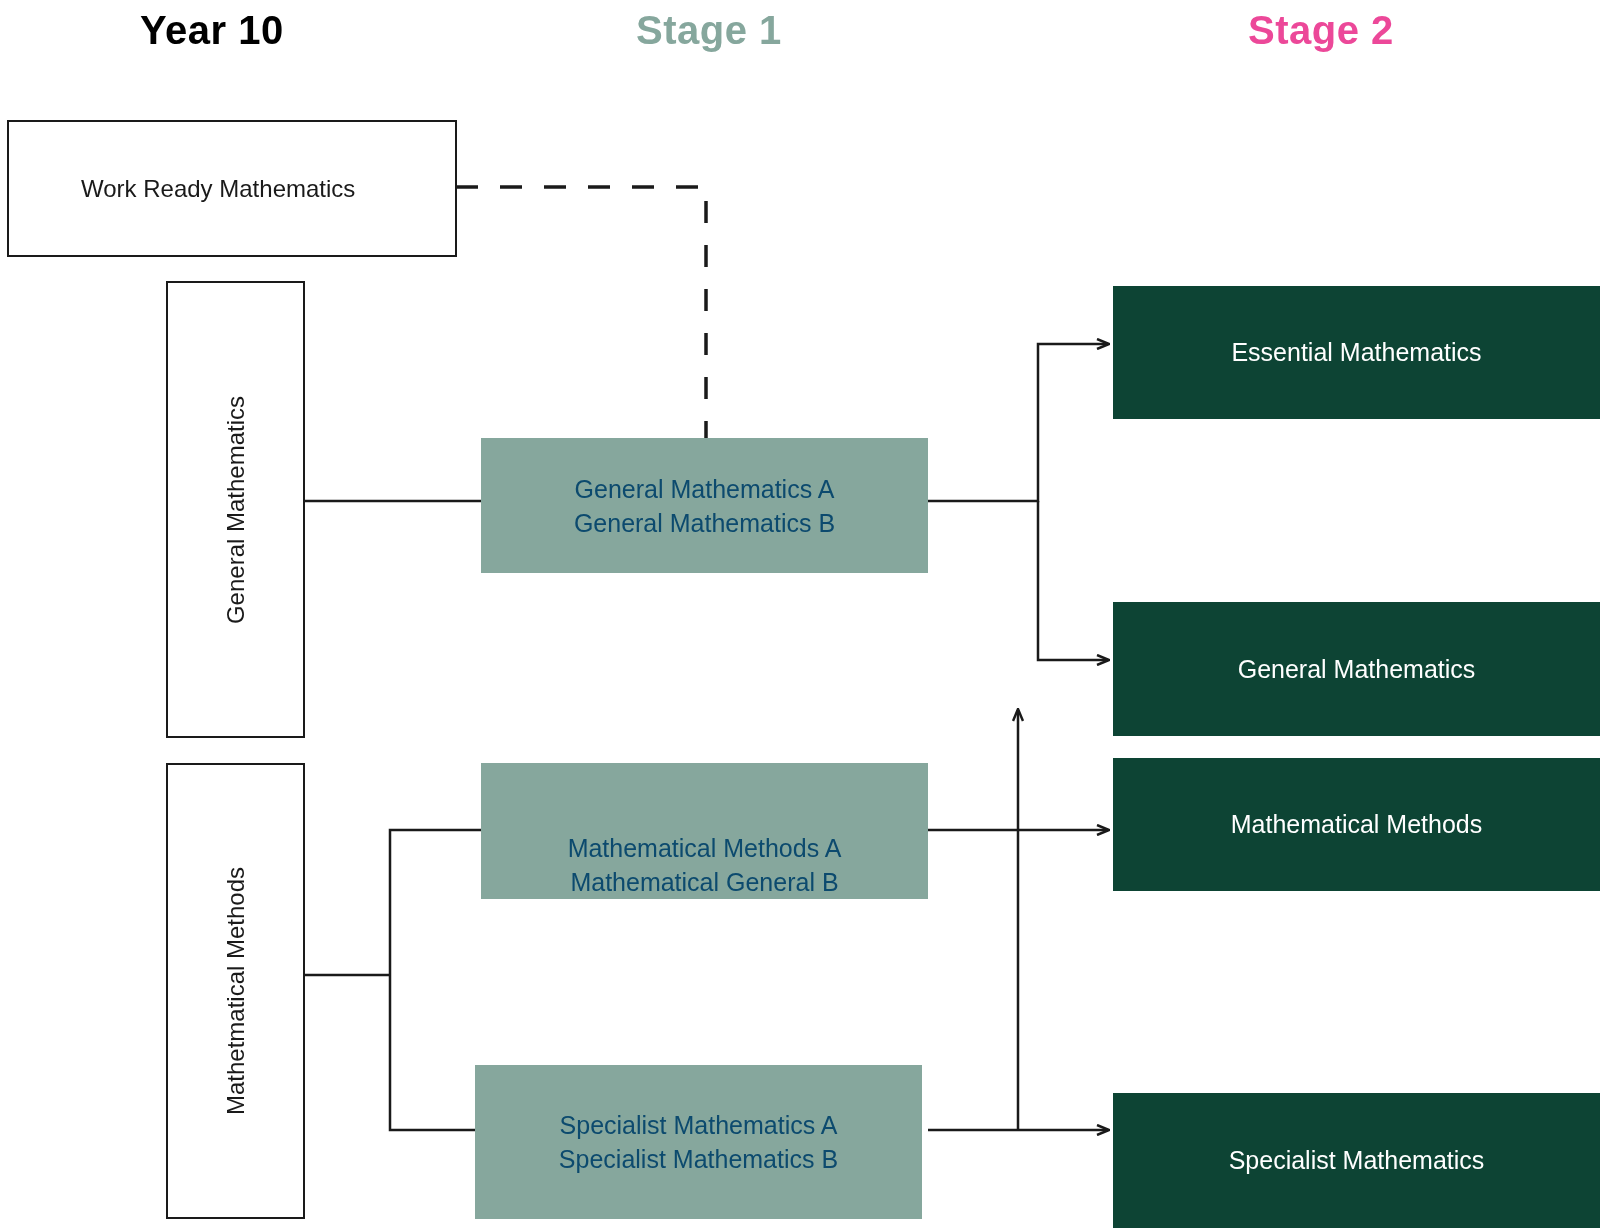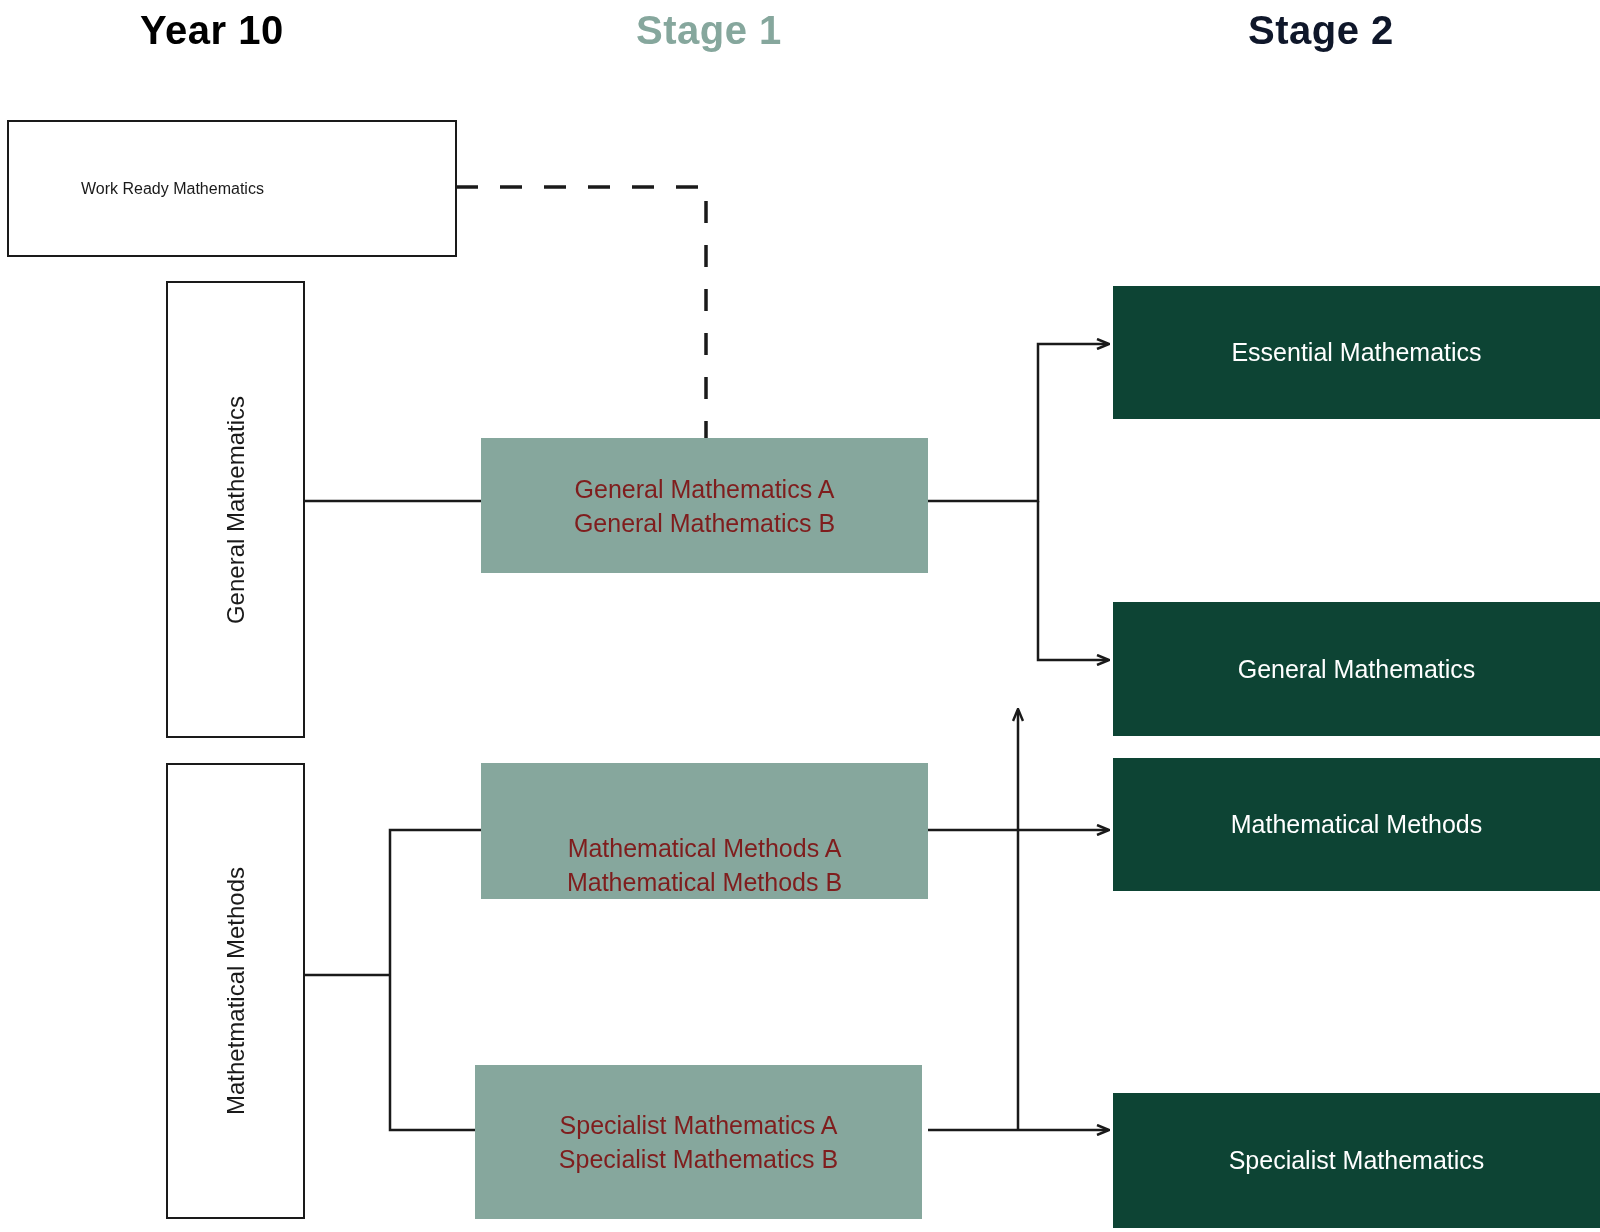--- a/index.html
+++ b/index.html
@@ -17,35 +17,35 @@
   }
   .col-header {
     position: absolute;
     font-weight: bold;
     font-size: 40px;
     letter-spacing: 0.5px;
     white-space: nowrap;
   }
   #hdr-year10 { left: 140px; top: 8px; color: #000000; text-align: right; }
   #hdr-stage1 { left: 615px; top: 8px; color: #86a79d; margin-left: 21px; }
-  #hdr-stage2 { left: 1248px; top: 8px; color: #0f172a; }
+  #hdr-stage2 { left: 1248px; top: 8px; color: #ec4899; }
 
   .outline-box {
     position: absolute;
     background: #ffffff;
     border: 2.5px solid #1a1a1a;
     box-sizing: border-box;
   }
   .outline-box .label {
     position: absolute;
     left: 0; top: 0; right: 0; bottom: 0;
     display: flex;
     align-items: center;
     justify-content: center;
-    font-size: 16px;
+    font-size: 24px;
     color: #1a1a1a;
   }
   #box-work-ready { left: 7px; top: 120px; width: 450px; height: 137px; }
   #box-work-ready .label { justify-content: flex-start; padding-left: 72px; }
 
   #box-y10-general { left: 166px; top: 281px; width: 139px; height: 457px; }
   #box-y10-methods { left: 166px; top: 763px; width: 139px; height: 456px; }
   .vert-label {
     position: absolute;
     left: 50%;
@@ -57,21 +57,21 @@
   }
 
   .stage1-box {
     position: absolute;
     background: #86a79d;
     box-sizing: border-box;
     display: flex;
     flex-direction: column;
     align-items: center;
     justify-content: center;
-    color: #7f1d1d;
+    color: #0c4a6e;
     font-size: 25px;
     line-height: 1.36;
   }
   #s1-general   { left: 481px; top: 438px;  width: 447px; height: 135px; }
   #s1-methods   { left: 481px; top: 763px;  width: 447px; height: 136px; justify-content: flex-end; }
   #s1-specialist{ left: 475px; top: 1065px; width: 447px; height: 154px; }
 
   .stage2-box {
     position: absolute;
     background: #0d4434;
@@ -137,21 +137,21 @@
     <div class="vert-label">Mathetmatical Methods</div>
   </div>
 
   <div class="stage1-box" id="s1-general">
     <span>General Mathematics A</span>
     <span>General Mathematics B</span>
   </div>
 
   <div class="stage1-box" id="s1-methods">
     <span>Mathematical Methods A</span>
-    <span>Mathematical Methods B</span>
+    <span>Mathematical General B</span>
   </div>
 
   <div class="stage1-box" id="s1-specialist">
     <span>Specialist Mathematics A</span>
     <span>Specialist Mathematics B</span>
   </div>
 
   <div class="stage2-box" id="s2-essential">
     <span>Essential Mathematics</span>
   </div>

